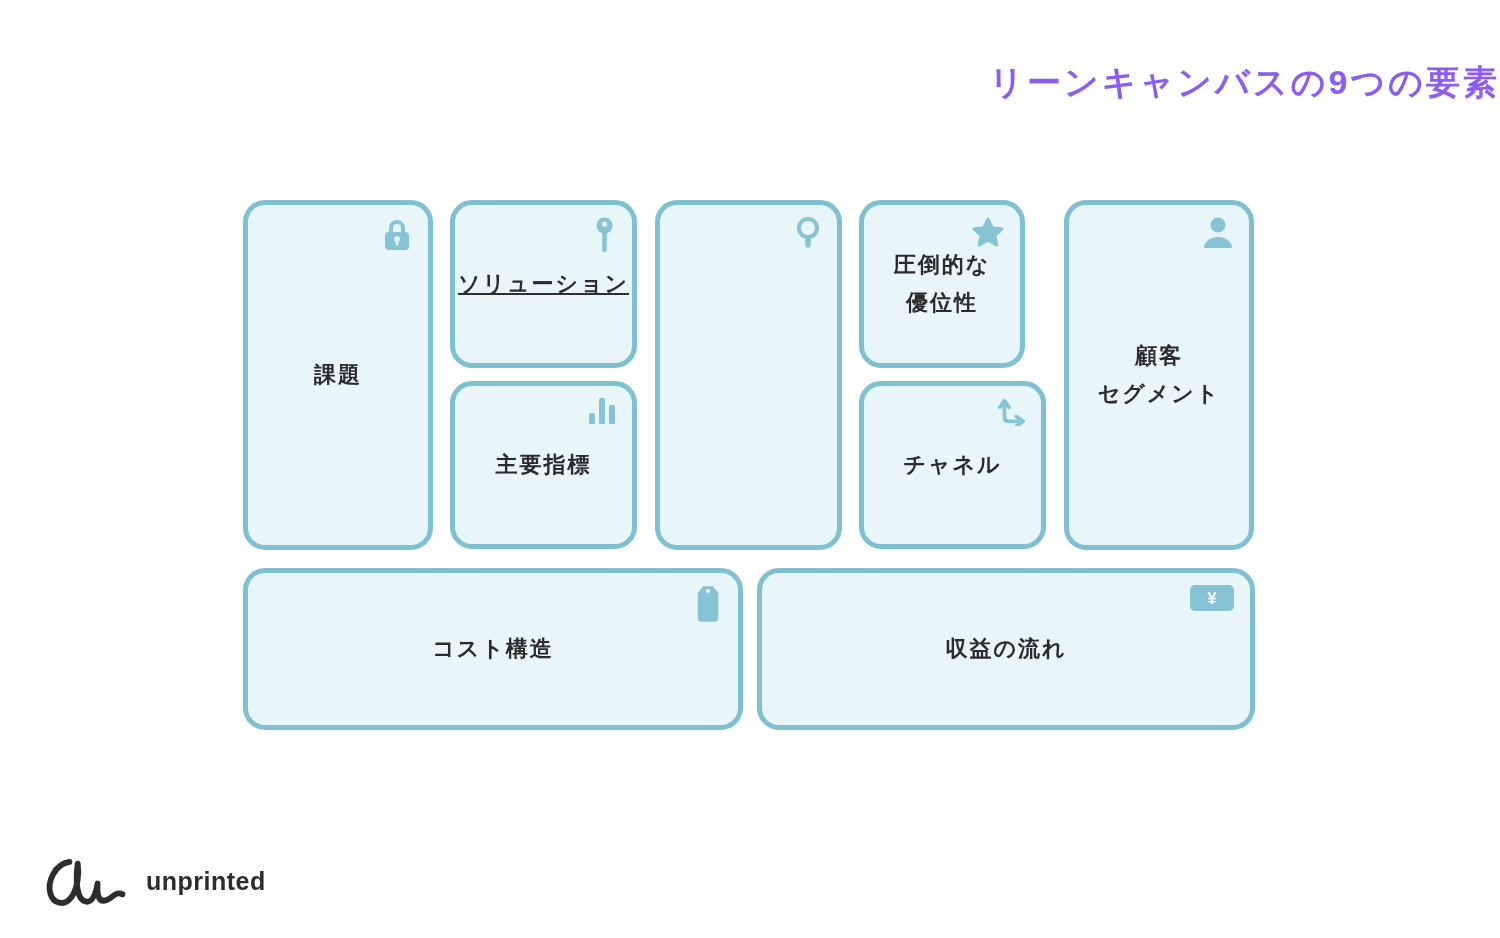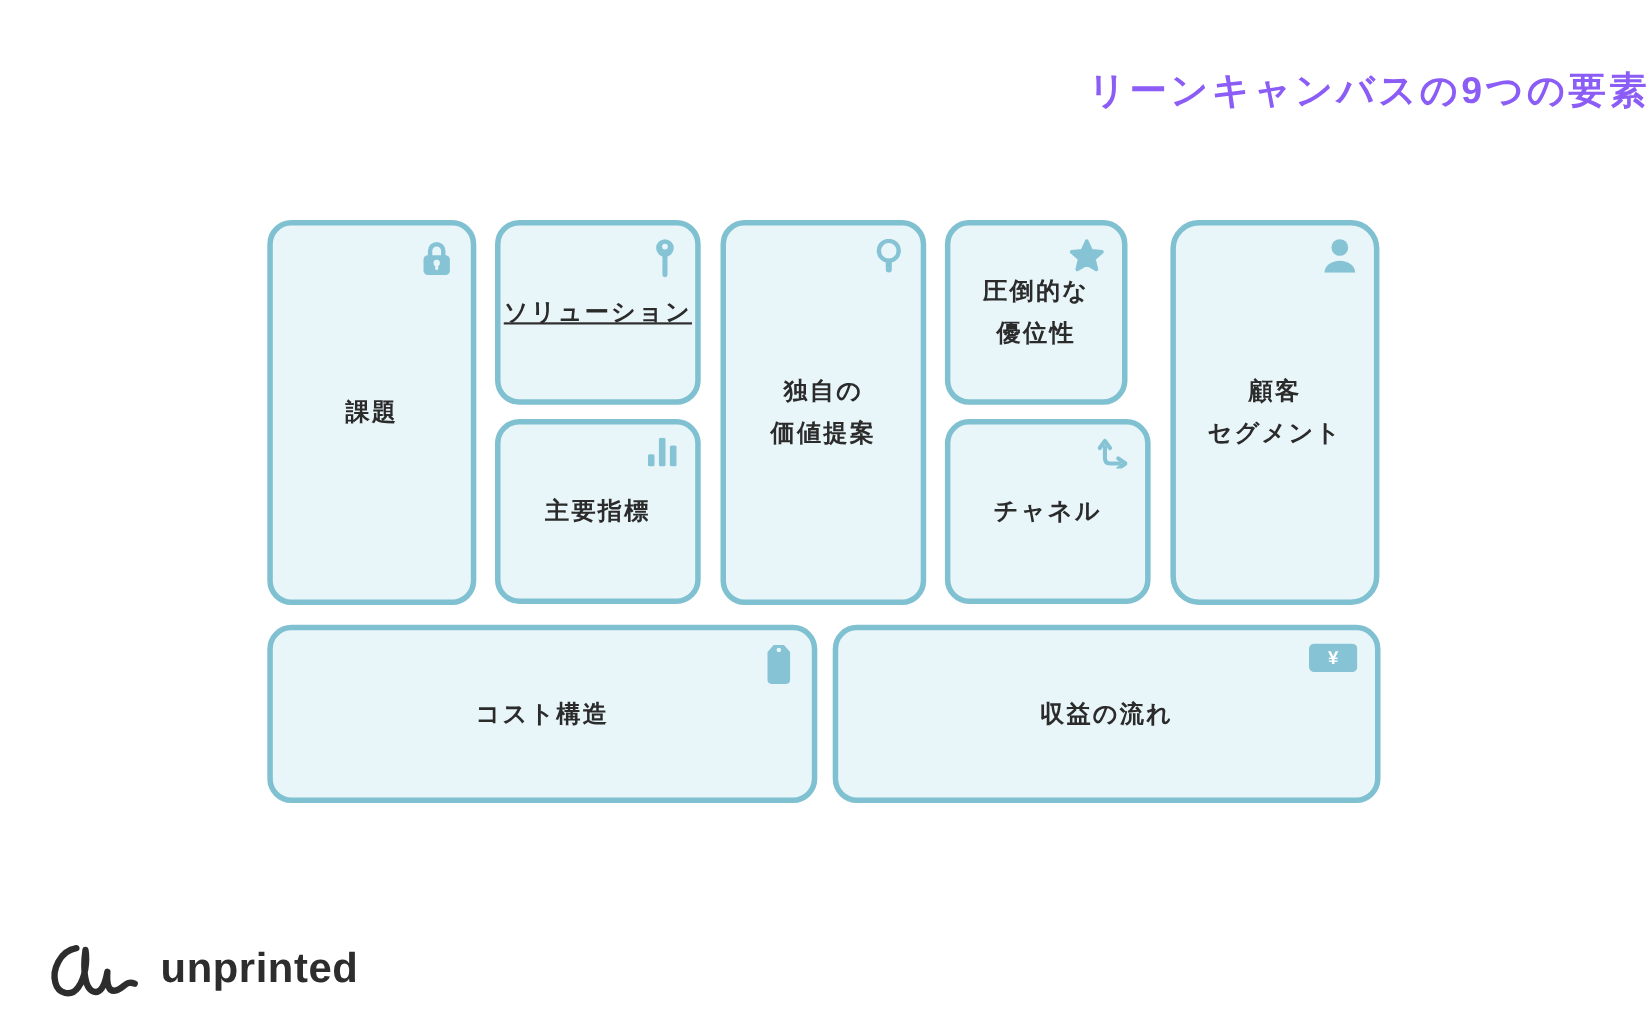--- a/index.html
+++ b/index.html
@@ -27,34 +27,34 @@
     color:#2b2b2b;text-align:center;line-height:1.75;
     white-space:pre-line;
   }
   .box .icon{position:absolute;top:12px;right:16px;line-height:0;}
   .box-problem          {left:243px;top:200px;width:190px;height:350px;}
   .box-solution         {left:450px;top:200px;width:187px;height:168px;text-decoration:underline;}
   .box-key-metrics      {left:450px;top:381px;width:187px;height:168px;}
   .box-uvp              {left:655px;top:200px;width:187px;height:350px;}
   .box-unfair-advantage {left:859px;top:200px;width:166px;height:168px;}
   .box-channels         {left:859px;top:381px;width:187px;height:168px;}
-  .box-customer-segments{left:1064px;top:200px;width:190px;height:350px;border-radius:26px;}
+  .box-customer-segments{left:1064px;top:200px;width:190px;height:350px;}
   .box-cost-structure   {left:243px;top:568px;width:500px;height:162px;}
   .box-revenue-streams  {left:757px;top:568px;width:498px;height:162px;}
   .white-dot{
     position:absolute;left:327px;top:407px;width:25px;height:23px;
     background:#ffffff;border-radius:50%;opacity:.92;
   }
   
   .footer-logo{
     position:absolute;left:44px;top:852px;
     display:flex;align-items:center;gap:18px;
   }
   .footer-logo .wordmark{
-    font-size:38px;font-weight:700;color:#2d2d2d;letter-spacing:.5px;
+    font-size:25px;font-weight:700;color:#2d2d2d;letter-spacing:.5px;
   }
   svg{display:block;}
 </style>
 </head>
 <body>
 
 <div class="page-title">リーンキャンバスの9つの要素</div>
 
 <div class="box box-problem">
   <span class="icon">
@@ -91,22 +91,20 @@
   <span class="label">主要指標</span>
 </div>
 
 <div class="box box-uvp">
   <span class="icon">
     <svg width="26" height="33" viewBox="0 0 26 33">
       <circle cx="13" cy="11" r="9" fill="none" stroke="#85c3d5" stroke-width="4"></circle>
       <path d="M13 21 V28" stroke="#85c3d5" stroke-width="5.5" stroke-linecap="round"></path>
     </svg>
   </span>
-  <span class="label">独自の
-価値提案</span>
 </div>
 
 <div class="box box-unfair-advantage">
   <span class="icon">
     <svg width="32" height="31" viewBox="0 0 28 27">
       <path d="M14 2 L17.5 9.6 L26 10.4 L19.6 16 L21.6 24.3 L14 19.9 L6.4 24.3 L8.4 16 L2 10.4 L10.5 9.6 Z" fill="#85c3d5" stroke="#85c3d5" stroke-width="3" stroke-linejoin="round"></path>
     </svg>
   </span>
   <span class="label">圧倒的な
 優位性</span>

